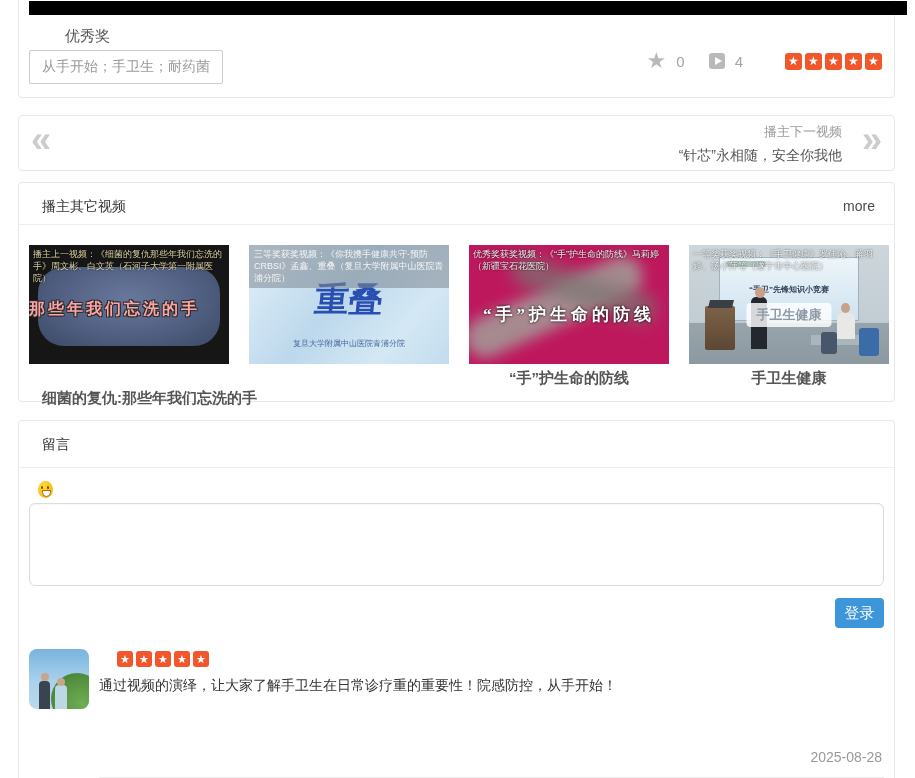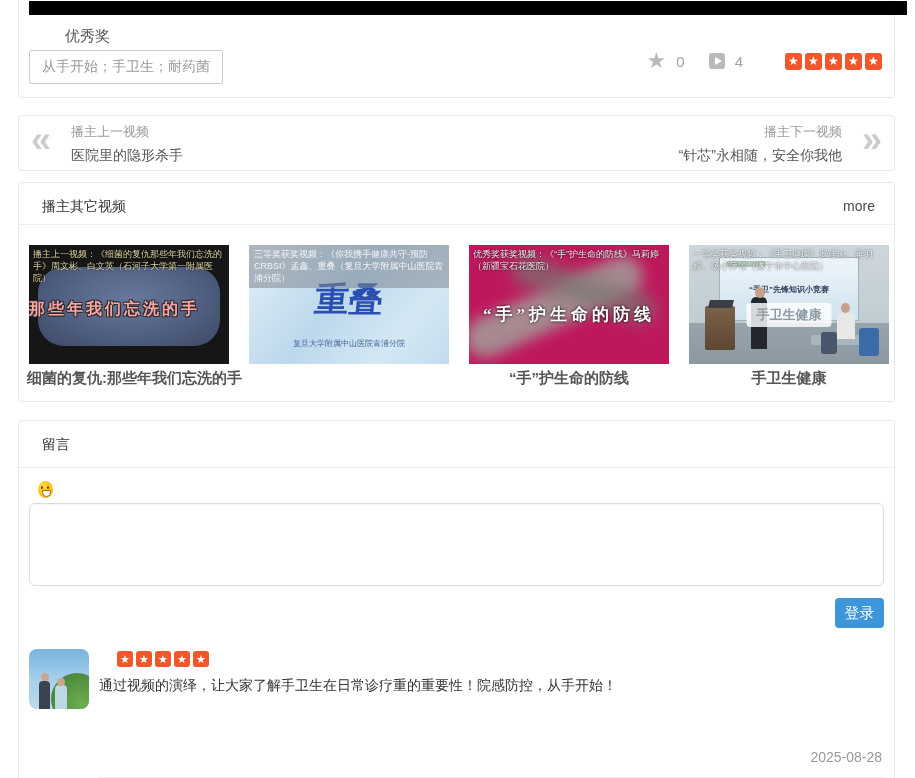--- a/index.html
+++ b/index.html
@@ -155,24 +155,20 @@
         <span class="sq-star">★</span>
         <span class="sq-star">★</span>
         <span class="sq-star">★</span>
         <span class="sq-star">★</span>
       </span>
   </div>
 </div>
 
 <div class="card" id="card-nav">
   <span class="guillemet" style="left:12px;">«</span>
-  <div class="nav-block nav-left">
-    <div class="nav-label">播主上一视频</div>
-    <div class="nav-title">医院里的隐形杀手</div>
-  </div>
   <div class="nav-block nav-right">
     <div class="nav-label">播主下一视频</div>
     <div class="nav-title">“针芯”永相随，安全你我他</div>
   </div>
   <span class="guillemet" style="right:12px;">»</span>
 </div>
 
 <div class="card" id="card-videos">
   <div class="sec-head">播主其它视频</div>
   <div class="more-link">more</div>
@@ -205,21 +201,21 @@
     <div class="p1-head"></div>
     <div class="desk"></div>
     <div class="p2-body"></div>
     <div class="p2-head"></div>
     <div class="chair1"></div>
     <div class="chair2"></div>
     <div class="chip">手卫生健康</div>
     <div class="ov-text">一等奖获奖视频：《手卫健康》罗佳沁、蒋羽婷、汤小萍等（遂宁市中心医院）</div>
   </div>
 
-  <div class="vid-title" style="left:8px;">细菌的复仇:那些年我们忘洗的手</div>
+  <div class="vid-title" style="left:23px;margin-top:20px;">细菌的复仇:那些年我们忘洗的手</div>
   <div class="vid-title" style="left:450px;">“手”护生命的防线</div>
   <div class="vid-title" style="left:670px;">手卫生健康</div>
 </div>
 
 <div class="card" id="card-comments">
   <div class="sec-head">留言</div>
   <div class="head-line" style="top:46px;"></div>
 
   <div class="emoji-btn"></div>
   <textarea class="comment-input" value="" style=""></textarea>

